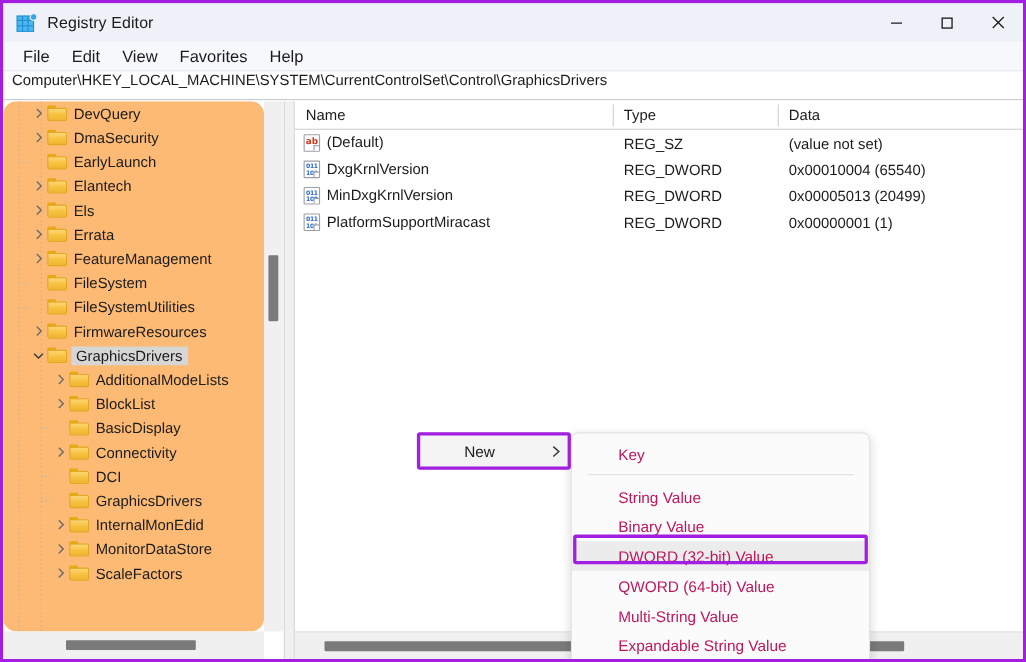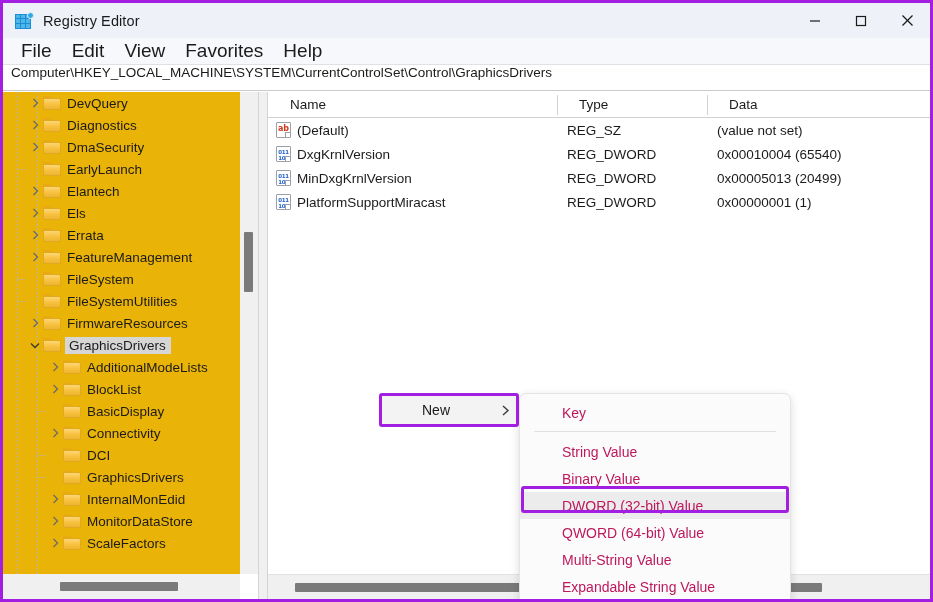--- a/index.html
+++ b/index.html
@@ -48,21 +48,21 @@
   .wc svg { display: block; }
 
   
   .menubar {
     position: absolute; left: 0; top: 35px; right: 0; height: 27px;
     background: #f7f8fb;
     display: flex; align-items: center; padding-left: 8px;
     border-bottom: 1px solid #dfe1e6;
   }
   .menu-item {
-    font-size: 19px; color: #1b1b1b; padding: 3px 10px; white-space: nowrap;
+    font-size: 15px; color: #1b1b1b; padding: 3px 10px; white-space: nowrap;
   }
 
   
   .addressbar {
     position: absolute; left: 0; top: 62px; right: 0; height: 26px;
     background: #ffffff;
     display: flex; align-items: flex-start;
     border-bottom: 1px solid #c8cad0;
   }
   .address-text {
@@ -77,21 +77,21 @@
 
   
   .tree-pane {
     position: absolute; left: 0; top: 0; width: 256px; bottom: 0;
     background: #ffffff;
     border-right: 1px solid #d4d4d4;
     overflow: hidden;
   }
   .tree-scrollport {
     position: absolute; left: 0; top: 0; right: 18px; bottom: 25px;
-    background: #eab308; overflow: hidden;
+    background: #fdba74; overflow: hidden; border-radius: 12px;
   }
   .tree-row {
     position: relative; height: 22px; display: flex; align-items: center;
     white-space: nowrap;
   }
   .tree-row .chev {
     width: 16px; height: 22px; display: flex; align-items: center; justify-content: center;
     flex: 0 0 auto; color: #6b6b6b;
   }
   .tree-row .chev svg { display: block; }
@@ -147,32 +147,32 @@
     position: absolute; left: 264px; top: 0; right: 0; bottom: 0;
     background: #ffffff; overflow: hidden;
     border-left: 1px solid #d4d4d4;
   }
   .list-header {
     position: relative; height: 26px; background: #ffffff;
     border-bottom: 1px solid #d0d0d0; display: flex; align-items: center;
   }
   .col {
     font-size: 13.5px; color: #1b1b1b; height: 26px; display: flex; align-items: center;
-    padding-left: 22px; position: relative;
+    padding-left: 10px; position: relative;
   }
   .col + .col::before {
     content: ""; position: absolute; left: 0; top: 3px; bottom: 3px; width: 1px; background: #d0d0d0;
   }
   .col.name { width: 289px; }
   .col.type { width: 150px; }
   .col.data { flex: 1; }
   .row {
     height: 24px; display: flex; align-items: center; white-space: nowrap;
   }
-  .cell { font-size: 13.5px; color: #1b1b1b; display: flex; align-items: flex-end; }
+  .cell { font-size: 13.5px; color: #1b1b1b; display: flex; align-items: flex-start; }
   .cell.name { width: 289px; padding-left: 8px; }
   .cell.type { width: 150px; padding-left: 10px; }
   .cell.data { flex: 1; padding-left: 10px; }
 
   .reg-icon {
     width: 15px; height: 16px; flex: 0 0 auto; margin-right: 6px; position: relative;
     background: #ffffff; border: 1px solid #9aa0a6;
     border-radius: 1px; overflow: hidden;
   }
   .reg-icon .fold {
@@ -297,33 +297,20 @@
               <div class="chev">
                 <svg width="9" height="12" viewBox="0 0 9 12">
                   <polyline points="2.5,2 6.5,6 2.5,10" fill="none" stroke="#6b6b6b" stroke-width="1.3"></polyline>
                 </svg>
               </div>
               <div class="folder">
                 <div class="tab"></div>
                 <div class="body"></div>
               </div>
               <div class="tree-label">DevQuery</div>
-            </div>
-            <div class="tree-row">
-              <div style="width:24px;flex:0 0 auto"></div>
-              <div class="chev">
-                <svg width="9" height="12" viewBox="0 0 9 12">
-                  <polyline points="2.5,2 6.5,6 2.5,10" fill="none" stroke="#6b6b6b" stroke-width="1.3"></polyline>
-                </svg>
-              </div>
-              <div class="folder">
-                <div class="tab"></div>
-                <div class="body"></div>
-              </div>
-              <div class="tree-label">Diagnostics</div>
             </div>
             <div class="tree-row">
               <div style="width:24px;flex:0 0 auto"></div>
               <div class="chev">
                 <svg width="9" height="12" viewBox="0 0 9 12">
                   <polyline points="2.5,2 6.5,6 2.5,10" fill="none" stroke="#6b6b6b" stroke-width="1.3"></polyline>
                 </svg>
               </div>
               <div class="folder">
                 <div class="tab"></div>

